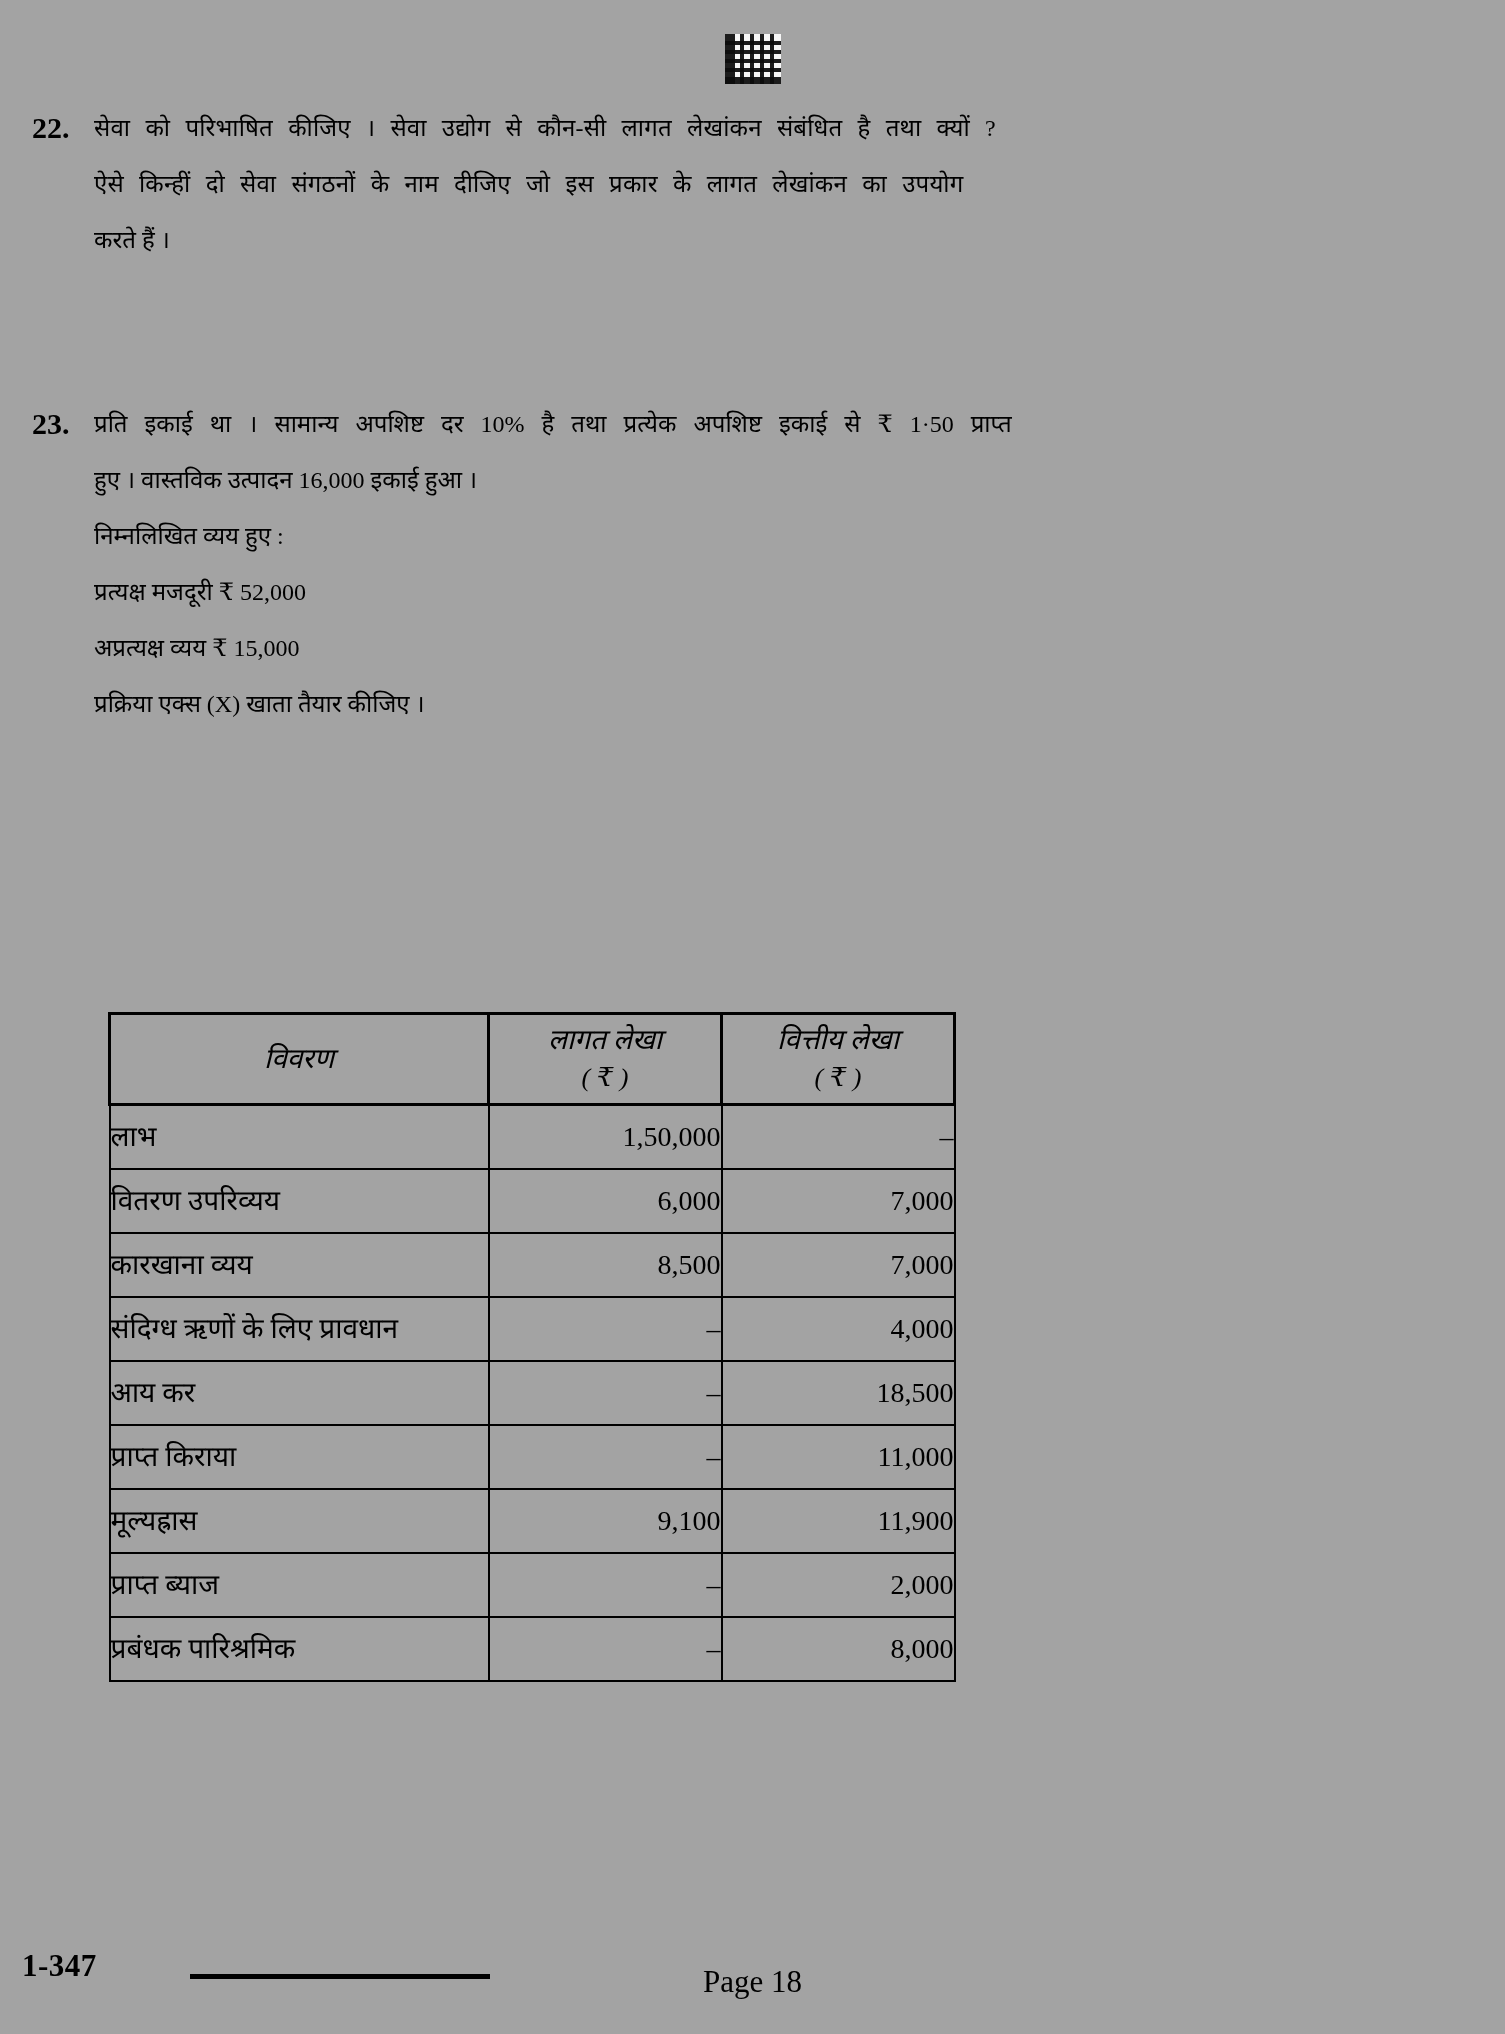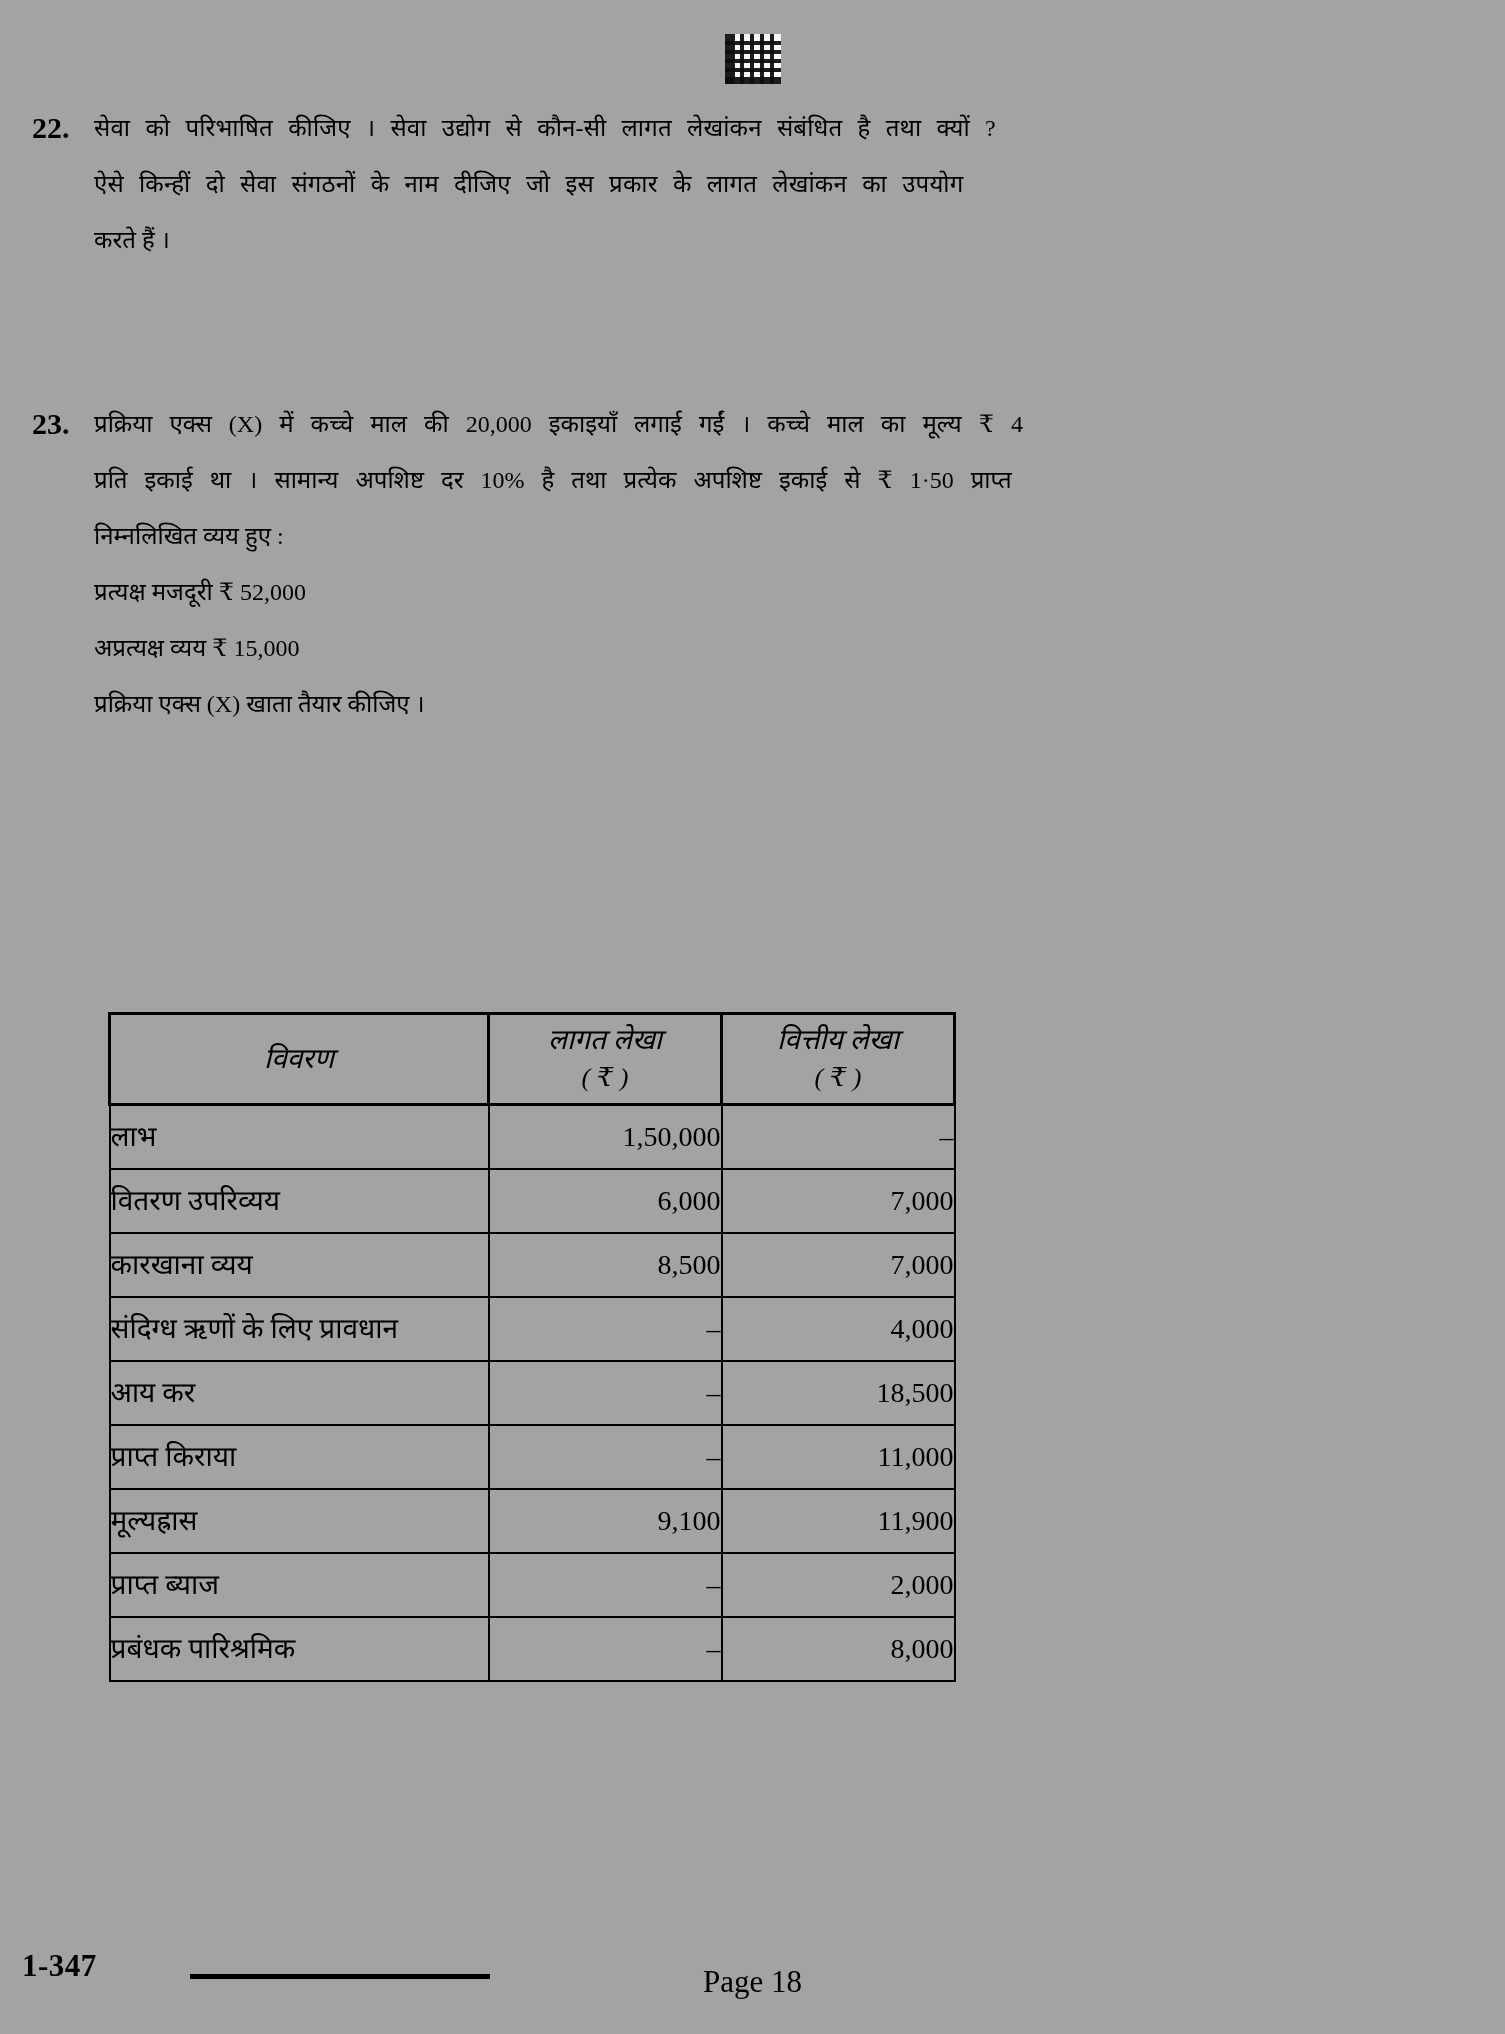--- a/index.html
+++ b/index.html
@@ -183,22 +183,22 @@
     <div class="q-body">
       <div class="q-line wide">सेवा को परिभाषित कीजिए । सेवा उद्योग से कौन-सी लागत लेखांकन संबंधित है तथा क्यों ?</div>
       <div class="q-line wide">ऐसे किन्हीं दो सेवा संगठनों के नाम दीजिए जो इस प्रकार के लागत लेखांकन का उपयोग</div>
       <div class="q-line">करते हैं ।</div>
     </div>
   </div>
 
   <div class="q-block" id="q23">
     <div class="q-num">23.</div>
     <div class="q-body">
-      <div class="q-line wide2">प्रक्रिया एक्स (X) में कच्चे माल की 20,000 इकाइयाँ लगाई गईं । कच्चे माल का मूल्य ₹ 4</div>
       <div class="q-line wide2">प्रति इकाई था । सामान्य अपशिष्ट दर 10% है तथा प्रत्येक अपशिष्ट इकाई से ₹ 1·50 प्राप्त</div>
+      <div class="q-line">हुए । वास्तविक उत्पादन 16,000  इकाई हुआ ।</div>
       <div class="q-line">निम्नलिखित व्यय हुए :</div>
       <div class="q-line">प्रत्यक्ष मजदूरी ₹ 52,000</div>
       <div class="q-line">अप्रत्यक्ष व्यय ₹ 15,000</div>
       <div class="q-line">प्रक्रिया एक्स (X) खाता तैयार कीजिए ।</div>
     </div>
   </div>
 
 
   <div class="table-wrap">
     <table class="recon">

